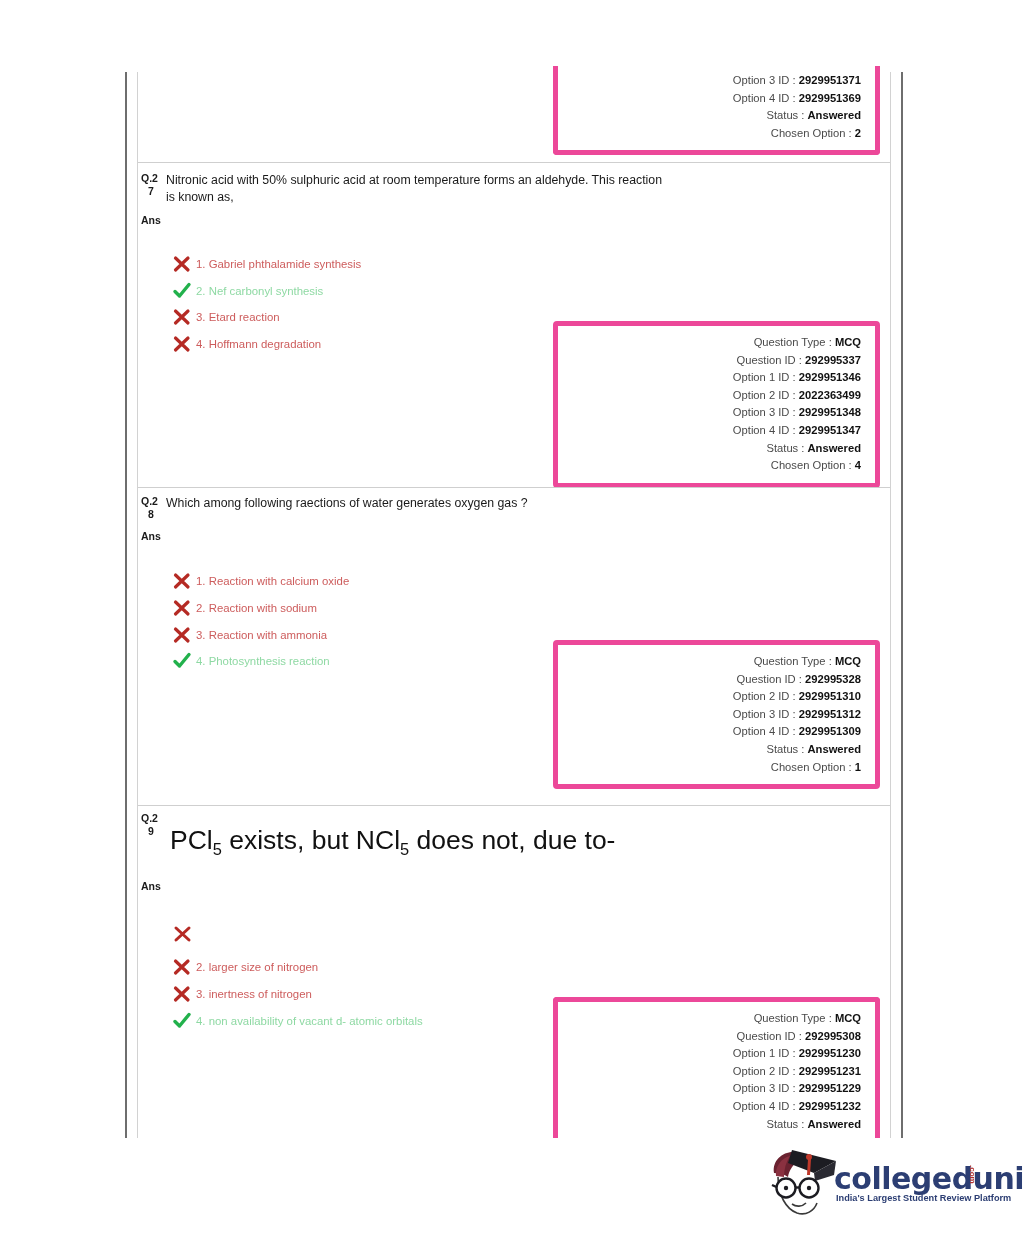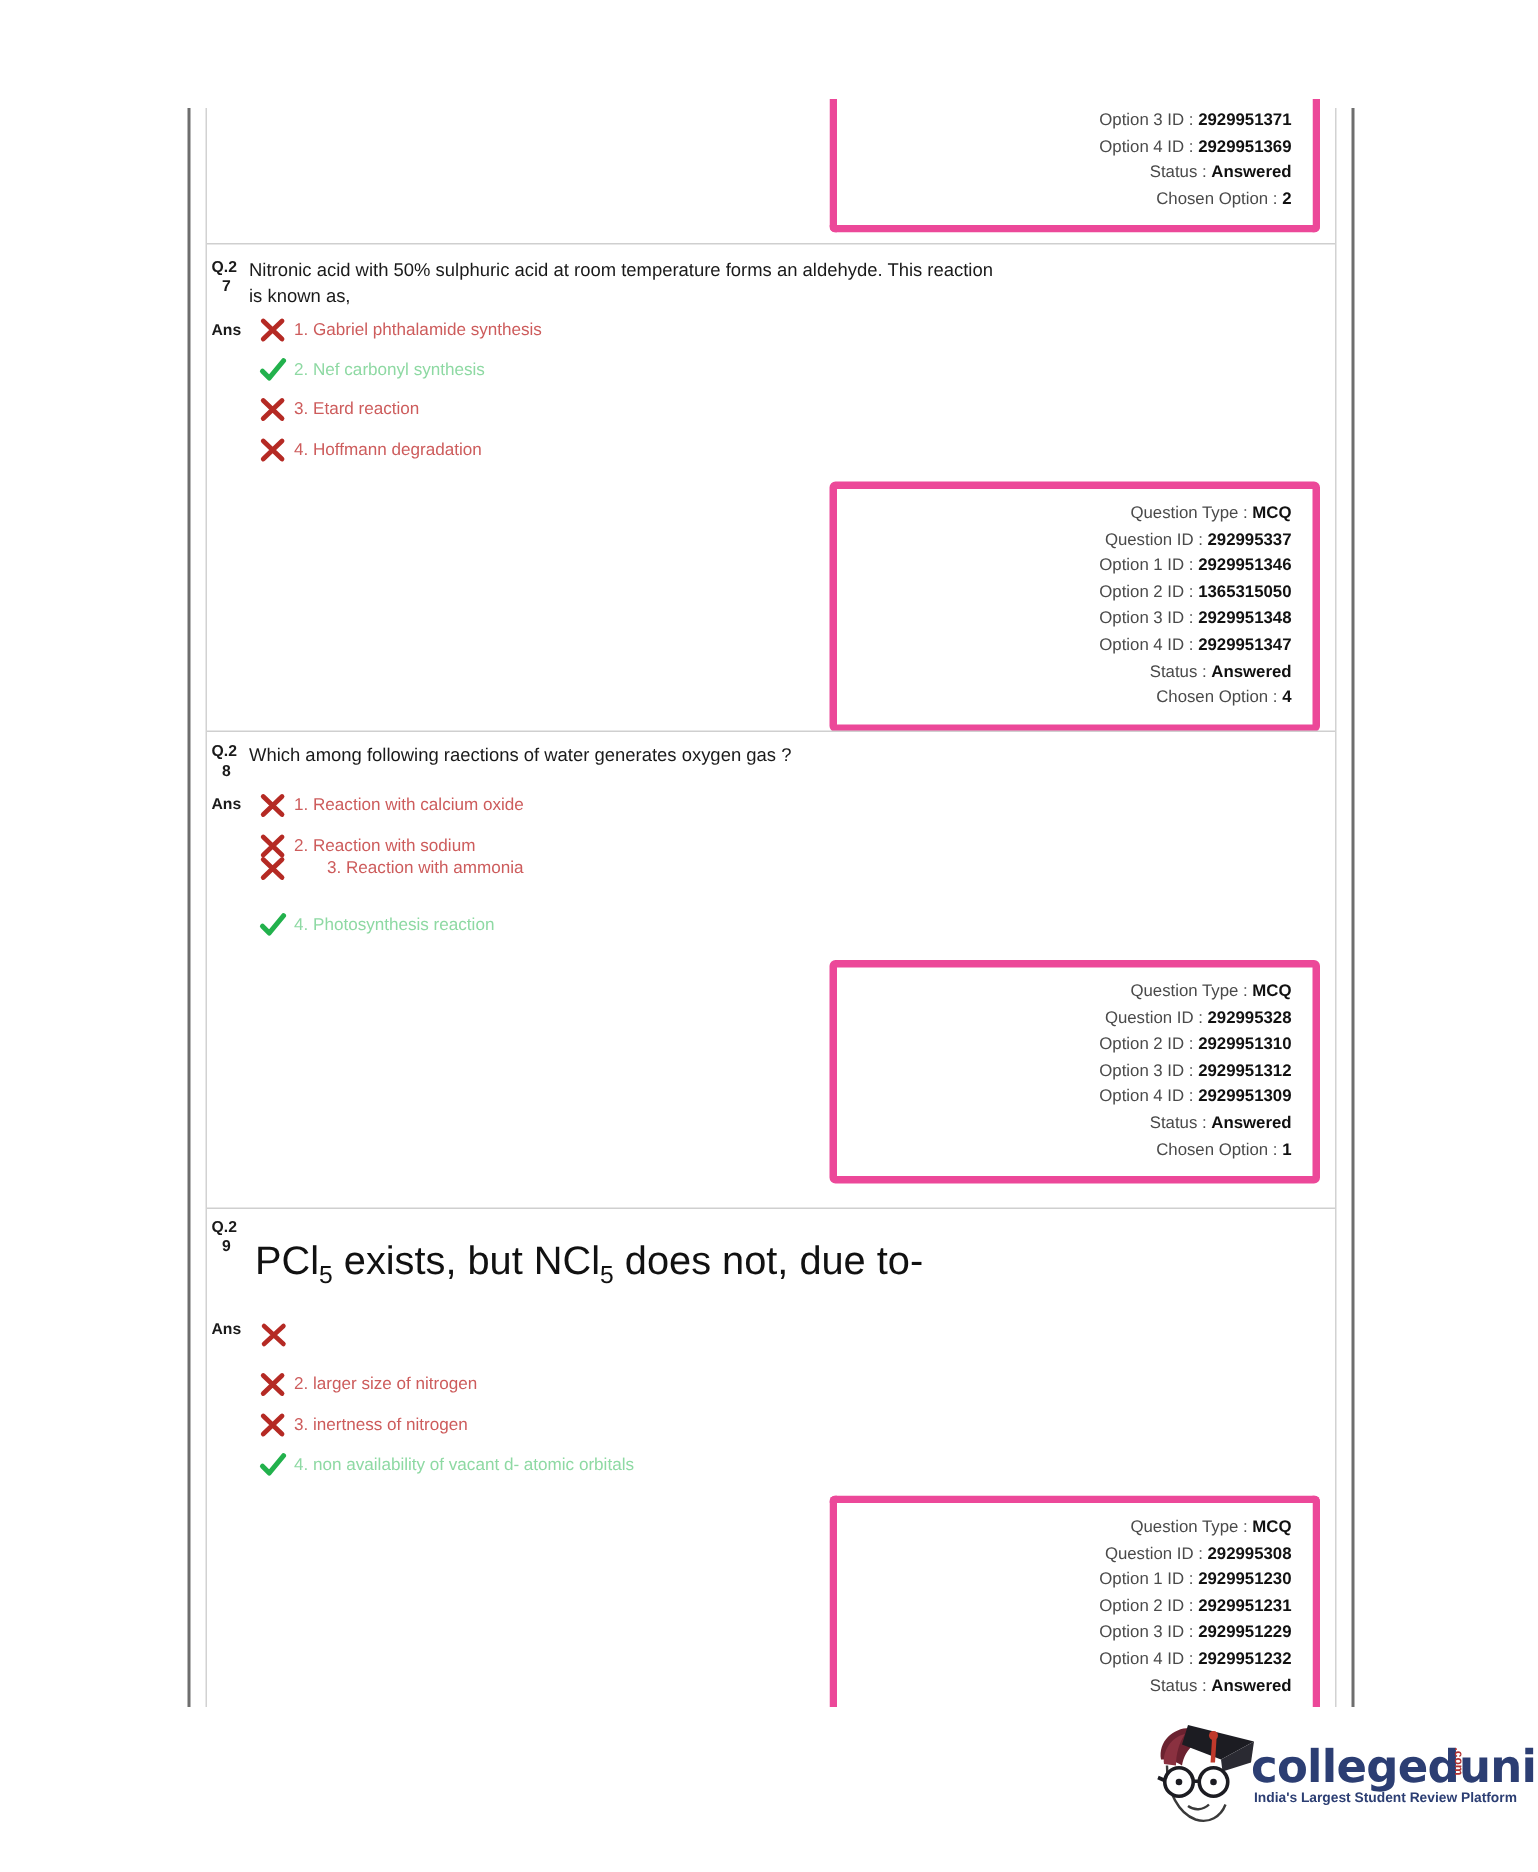--- a/index.html
+++ b/index.html
@@ -84,20 +84,21 @@
     font-size: 10.5px;
     font-weight: bold;
     color: #1a1a1a;
   }
 
   .opt {
     position: absolute;
     display: flex;
     align-items: flex-start;
     white-space: nowrap;
+    margin-top: 44px;
   }
   .mark {
     width: 20px;
     height: 18px;
     flex: 0 0 20px;
     position: relative;
     margin-right: 4px;
   }
   .mark svg { position: absolute; left: 0; top: 0; }
   .opt .otext {
@@ -245,21 +246,21 @@
         <path d="M3.5 3 L16 15 M16 3 L3.5 15" stroke="#b52a24" stroke-width="3.2" stroke-linecap="round" fill="none"></path>
       </svg>
   </span>
   <span class="otext">4. Hoffmann degradation</span>
 </div>
 
 <div class="detailbox" style="top:321px;">
   <div class="drow"><span class="dlab">Question Type :</span> <span class="dval">MCQ</span></div>
   <div class="drow"><span class="dlab">Question ID :</span> <span class="dval">292995337</span></div>
   <div class="drow"><span class="dlab">Option 1 ID :</span> <span class="dval">2929951346</span></div>
-  <div class="drow"><span class="dlab">Option 2 ID :</span> <span class="dval">1365315050</span></div>
+  <div class="drow"><span class="dlab">Option 2 ID :</span> <span class="dval">2022363499</span></div>
   <div class="drow"><span class="dlab">Option 3 ID :</span> <span class="dval">2929951348</span></div>
   <div class="drow"><span class="dlab">Option 4 ID :</span> <span class="dval">2929951347</span></div>
   <div class="drow"><span class="dlab">Status :</span> <span class="dval">Answered</span></div>
   <div class="drow"><span class="dlab">Chosen Option :</span> <span class="dval">4</span></div>
 </div>
 
 <div class="qsep" style="top:487px;"></div>
 
 <div class="qnum" style="left:141px;top:495px;">
   <span>Q.2</span>
@@ -278,21 +279,21 @@
   <span class="otext">1. Reaction with calcium oxide</span>
 </div>
 <div class="opt wrong" style="left:172px;top:555px;">
   <span class="mark">
     <svg width="20" height="18" viewBox="0 0 20 18">
         <path d="M3.5 3 L16 15 M16 3 L3.5 15" stroke="#b52a24" stroke-width="3.2" stroke-linecap="round" fill="none"></path>
       </svg>
   </span>
   <span class="otext">2. Reaction with sodium</span>
 </div>
-<div class="opt wrong" style="left:172px;top:570px;gap:22px;">
+<div class="opt wrong" style="left:172px;top:582px;">
   <span class="mark">
     <svg width="20" height="18" viewBox="0 0 20 18">
         <path d="M3.5 3 L16 15 M16 3 L3.5 15" stroke="#b52a24" stroke-width="3.2" stroke-linecap="round" fill="none"></path>
       </svg>
   </span>
   <span class="otext">3. Reaction with ammonia</span>
 </div>
 <div class="opt right" style="left:172px;top:608px;">
   <span class="mark">
     <svg width="20" height="18" viewBox="0 0 20 18">

